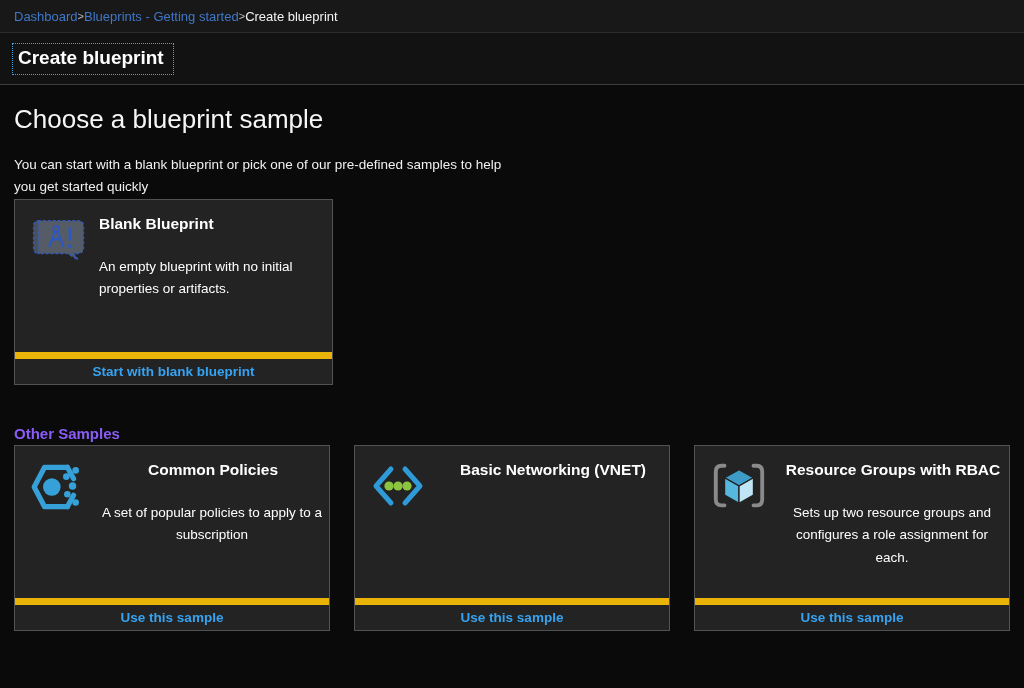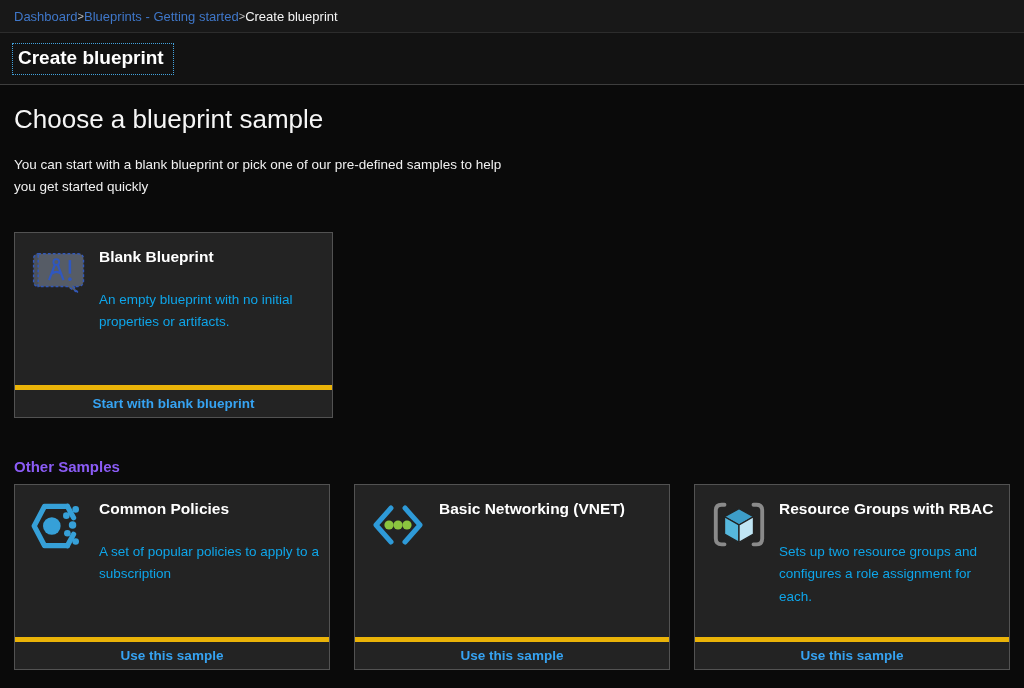--- a/index.html
+++ b/index.html
@@ -56,52 +56,52 @@
     color: #f0f0f0;
   }
 
   
   .card {
     position: relative;
     width: 319px; height: 186px;
     background: #232323;
     border: 1px solid #525252;
   }
-  .blank-card { margin-top: 33px; }
+  .blank-card { }
   .card-icon { position: absolute; left: 15px; top: 13px; }
   .card-title {
     position: absolute; left: 84px; top: 15px;
     width: 228px;
     font-size: 15.5px; font-weight: 700;
     color: #ffffff;
   }
   .card-desc {
     position: absolute; left: 84px; top: 56px;
     width: 226px;
     font-size: 13.5px; line-height: 1.7;
-    color: #0ea5e9;
+    color: #ffffff;
   }
   .card-footer {
     position: absolute; left: 0; right: 0; bottom: 0;
     height: 32px;
-    border-top: 5px solid #eab308;
+    border-top: 7px solid #eab308;
     display: flex; align-items: center; justify-content: center;
   }
   .card-action {
     color: #36a3f2;
     font-size: 13.5px; font-weight: 700;
     cursor: pointer;
   }
 
   .other-heading {
     margin: 40px 0 0 0;
     font-size: 15px; font-weight: 700;
     color: #8b5cf6;
   }
-  .cards-row { display: flex; gap: 24px; margin-top: 9px; }
+  .cards-row { display: flex; gap: 24px; margin-top: 3px; text-align: center; }
 </style>
 </head>
 <body>
 
 <div class="breadcrumb-bar">
   <span class="crumb-link">Dashboard</span>
   <span class="crumb-sep">&gt;</span>
   <span class="crumb-link">Blueprints - Getting started</span>
   <span class="crumb-sep">&gt;</span>
   <span class="crumb-current">Create blueprint</span>

